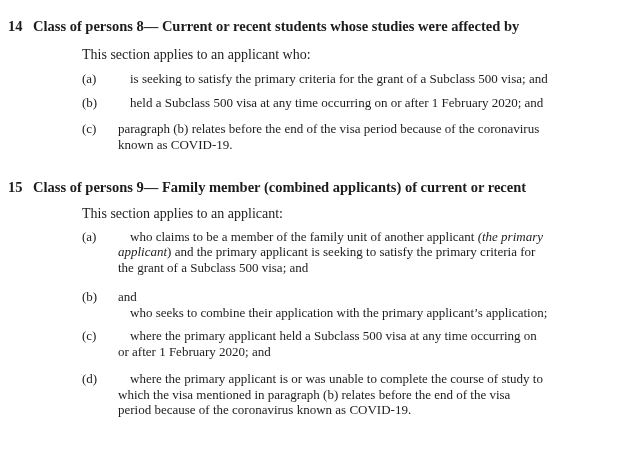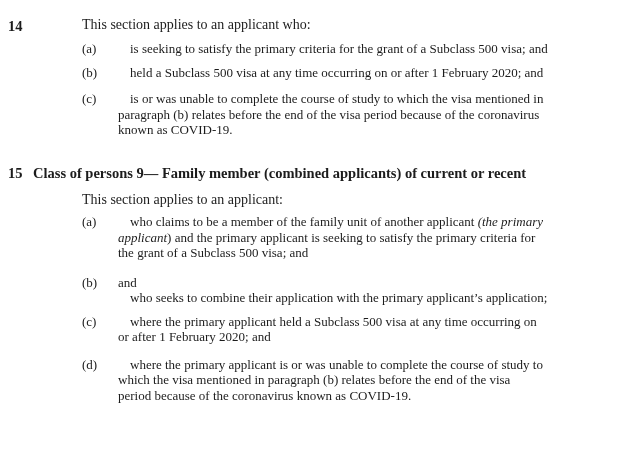--- a/index.html
+++ b/index.html
@@ -3,21 +3,21 @@
 <meta charset="utf-8">
 <style>
   html, body { margin:0; padding:0; }
   body {
     width:620px; height:460px;
     background:#ffffff;
     font-family:"Liberation Serif", serif;
     color:#1c1c1c;
     overflow:hidden;
   }
-  .page { position:relative; width:620px; height:384px; padding-top:5px; box-sizing:border-box; }
+  .page { position:relative; width:620px; height:384px; padding-top:17px; box-sizing:border-box; }
 
   
   .heading {
     position:relative;
     margin-left:33px;
     font-weight:bold;
     font-size:14.5px;
     line-height:18px;
   }
   .heading .num { position:absolute; left:-25px; top:0; }
@@ -56,37 +56,37 @@
   i { font-style:italic; }
 </style>
 </head>
 <body>
 
 <div class="page">
 
   <section class="sec sec14">
     <div class="heading">
       <span class="num">14</span>
+      <div class="tl tl1">Class of persons 8— Current or recent students whose studies were affected by</div>
     </div>
 
     <div class="intro">This section applies to an applicant who:</div>
 
     <div class="item item-a">
       <span class="label">(a)</span>
       <div class="tline first">is seeking to satisfy the primary criteria for the grant of a Subclass 500 visa; and</div>
     </div>
 
     <div class="item item-b">
       <span class="label">(b)</span>
       <div class="tline first">held a Subclass 500 visa at any time occurring on or after 1 February 2020; and</div>
     </div>
 
     <div class="item item-c">
       <span class="label">(c)</span>
-      <div class="tline first">is or was unable to complete the course of study to which the visa mentioned in</div>
       <div class="tline">paragraph (b) relates before the end of the visa period because of the coronavirus</div>
       <div class="tline">known as COVID-19.</div>
     </div>
   </section>
 
   <section class="sec sec15">
     <div class="heading">
       <span class="num">15</span>
       <div class="tl tl1">Class of persons 9— Family member (combined applicants) of current or recent</div>
     </div>

